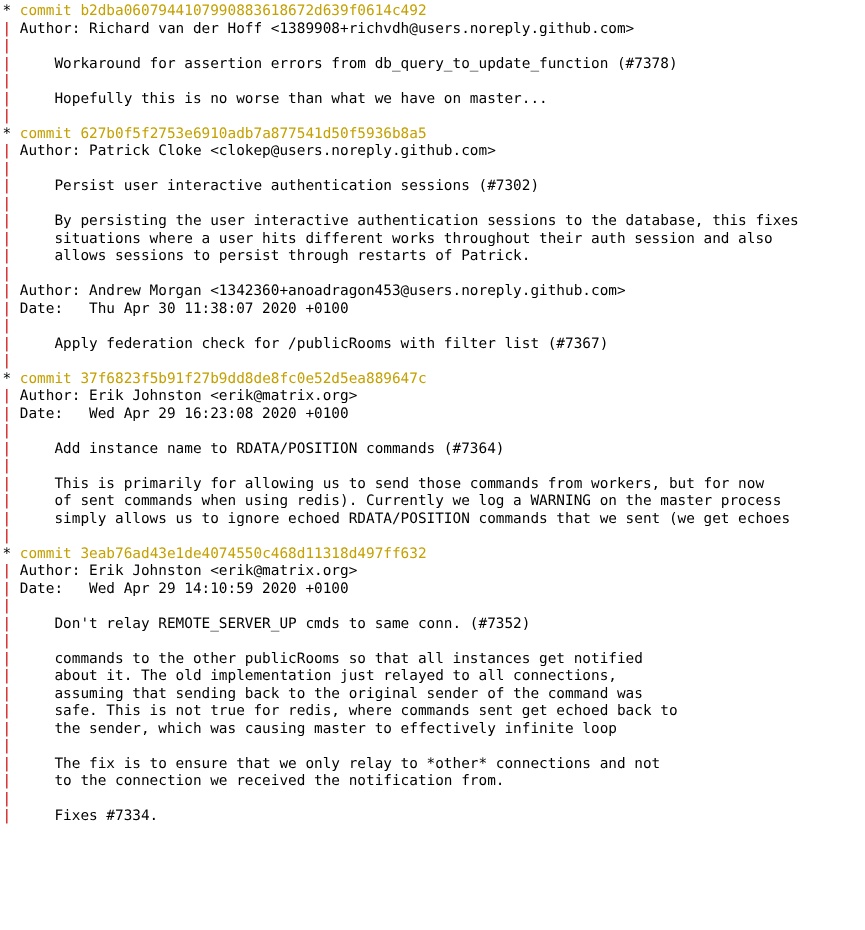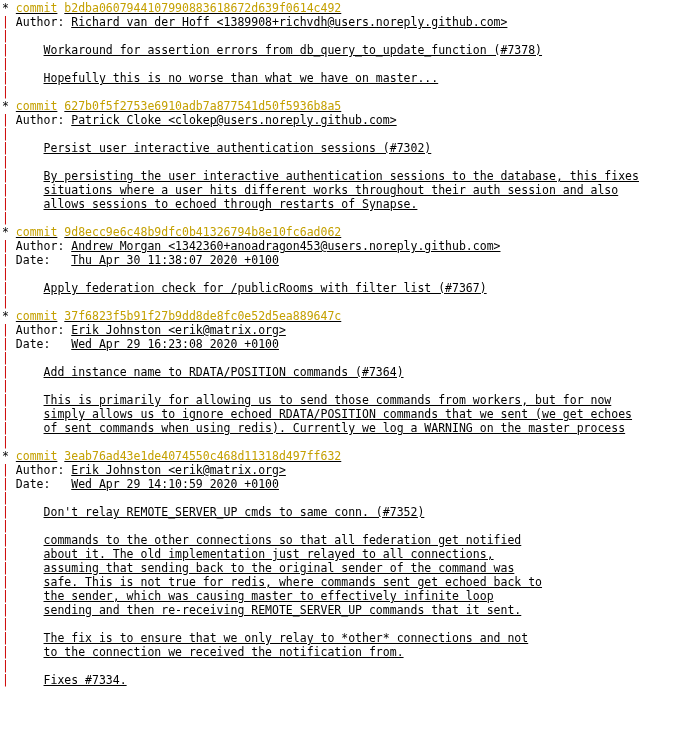--- a/index.html
+++ b/index.html
@@ -8,21 +8,21 @@
     height: 744px;
     box-sizing: border-box;
     background: #ffffff;
     color: #000000;
     font-family: "DejaVu Sans Mono", "Liberation Mono", monospace;
     font-size: 11.5px;
     line-height: 14px;
     padding: 1px 0 0 2px;
     overflow: hidden;
   }
-  .line { height: 14px; white-space: pre; text-decoration: underline; }
+  .line { height: 14px; white-space: pre; }
   .graph { display: inline-block; width: 2ch; }
   .graph.pipe { color: #cc0000; }
   .graph.star { color: #000000; }
   .commit-text { color: #c4a000; }
   .commit-label { margin-right: 1ch; }
   .hdr-label { display: inline-block; width: 8ch; }
   .msg { padding-left: 4ch; }
 </style>
 </head>
 <body>
@@ -36,49 +36,47 @@
       <div class="line"><span class="graph pipe">|</span></div>
       <div class="line"><span class="graph pipe">|</span><span class="msg">Hopefully this is no worse than what we have on master...</span></div>
       <div class="line"><span class="graph pipe">|</span></div>
       <div class="line"><span class="graph star">*</span><span class="commit-text"><span class="commit-label">commit</span><span>627b0f5f2753e6910adb7a877541d50f5936b8a5</span></span></div>
       <div class="line"><span class="graph pipe">|</span><span class="hdr-label">Author:</span><span>Patrick Cloke &lt;clokep@users.noreply.github.com&gt;</span></div>
       <div class="line"><span class="graph pipe">|</span></div>
       <div class="line"><span class="graph pipe">|</span><span class="msg">Persist user interactive authentication sessions (#7302)</span></div>
       <div class="line"><span class="graph pipe">|</span></div>
       <div class="line"><span class="graph pipe">|</span><span class="msg">By persisting the user interactive authentication sessions to the database, this fixes</span></div>
       <div class="line"><span class="graph pipe">|</span><span class="msg">situations where a user hits different works throughout their auth session and also</span></div>
-      <div class="line"><span class="graph pipe">|</span><span class="msg">allows sessions to echoed through restarts of Synapse.</span></div>
+      <div class="line"><span class="graph pipe">|</span><span class="msg">allows sessions to persist through restarts of Patrick.</span></div>
       <div class="line"><span class="graph pipe">|</span></div>
-      <div class="line"><span class="graph star">*</span><span class="commit-text"><span class="commit-label">commit</span><span>9d8ecc9e6c48b9dfc0b41326794b8e10fc6ad062</span></span></div>
       <div class="line"><span class="graph pipe">|</span><span class="hdr-label">Author:</span><span>Andrew Morgan &lt;1342360+anoadragon453@users.noreply.github.com&gt;</span></div>
       <div class="line"><span class="graph pipe">|</span><span class="hdr-label">Date:</span><span>Thu Apr 30 11:38:07 2020 +0100</span></div>
       <div class="line"><span class="graph pipe">|</span></div>
       <div class="line"><span class="graph pipe">|</span><span class="msg">Apply federation check for /publicRooms with filter list (#7367)</span></div>
       <div class="line"><span class="graph pipe">|</span></div>
       <div class="line"><span class="graph star">*</span><span class="commit-text"><span class="commit-label">commit</span><span>37f6823f5b91f27b9dd8de8fc0e52d5ea889647c</span></span></div>
       <div class="line"><span class="graph pipe">|</span><span class="hdr-label">Author:</span><span>Erik Johnston &lt;erik@matrix.org&gt;</span></div>
       <div class="line"><span class="graph pipe">|</span><span class="hdr-label">Date:</span><span>Wed Apr 29 16:23:08 2020 +0100</span></div>
       <div class="line"><span class="graph pipe">|</span></div>
       <div class="line"><span class="graph pipe">|</span><span class="msg">Add instance name to RDATA/POSITION commands (#7364)</span></div>
       <div class="line"><span class="graph pipe">|</span></div>
       <div class="line"><span class="graph pipe">|</span><span class="msg">This is primarily for allowing us to send those commands from workers, but for now</span></div>
+      <div class="line"><span class="graph pipe">|</span><span class="msg">of sent commands when using redis). Currently we log a WARNING on the master process</span></div>
       <div class="line"><span class="graph pipe">|</span><span class="msg">simply allows us to ignore echoed RDATA/POSITION commands that we sent (we get echoes</span></div>
-      <div class="line"><span class="graph pipe">|</span><span class="msg">of sent commands when using redis). Currently we log a WARNING on the master process</span></div>
       <div class="line"><span class="graph pipe">|</span></div>
       <div class="line"><span class="graph star">*</span><span class="commit-text"><span class="commit-label">commit</span><span>3eab76ad43e1de4074550c468d11318d497ff632</span></span></div>
       <div class="line"><span class="graph pipe">|</span><span class="hdr-label">Author:</span><span>Erik Johnston &lt;erik@matrix.org&gt;</span></div>
       <div class="line"><span class="graph pipe">|</span><span class="hdr-label">Date:</span><span>Wed Apr 29 14:10:59 2020 +0100</span></div>
       <div class="line"><span class="graph pipe">|</span></div>
       <div class="line"><span class="graph pipe">|</span><span class="msg">Don't relay REMOTE_SERVER_UP cmds to same conn. (#7352)</span></div>
       <div class="line"><span class="graph pipe">|</span></div>
-      <div class="line"><span class="graph pipe">|</span><span class="msg">commands to the other connections so that all federation get notified</span></div>
+      <div class="line"><span class="graph pipe">|</span><span class="msg">commands to the other publicRooms so that all instances get notified</span></div>
       <div class="line"><span class="graph pipe">|</span><span class="msg">about it. The old implementation just relayed to all connections,</span></div>
       <div class="line"><span class="graph pipe">|</span><span class="msg">assuming that sending back to the original sender of the command was</span></div>
       <div class="line"><span class="graph pipe">|</span><span class="msg">safe. This is not true for redis, where commands sent get echoed back to</span></div>
       <div class="line"><span class="graph pipe">|</span><span class="msg">the sender, which was causing master to effectively infinite loop</span></div>
-      <div class="line"><span class="graph pipe">|</span><span class="msg">sending and then re-receiving REMOTE_SERVER_UP commands that it sent.</span></div>
       <div class="line"><span class="graph pipe">|</span></div>
       <div class="line"><span class="graph pipe">|</span><span class="msg">The fix is to ensure that we only relay to *other* connections and not</span></div>
       <div class="line"><span class="graph pipe">|</span><span class="msg">to the connection we received the notification from.</span></div>
       <div class="line"><span class="graph pipe">|</span></div>
       <div class="line"><span class="graph pipe">|</span><span class="msg">Fixes #7334.</span></div>
     </div>
 </div>
 
 </body></html>

